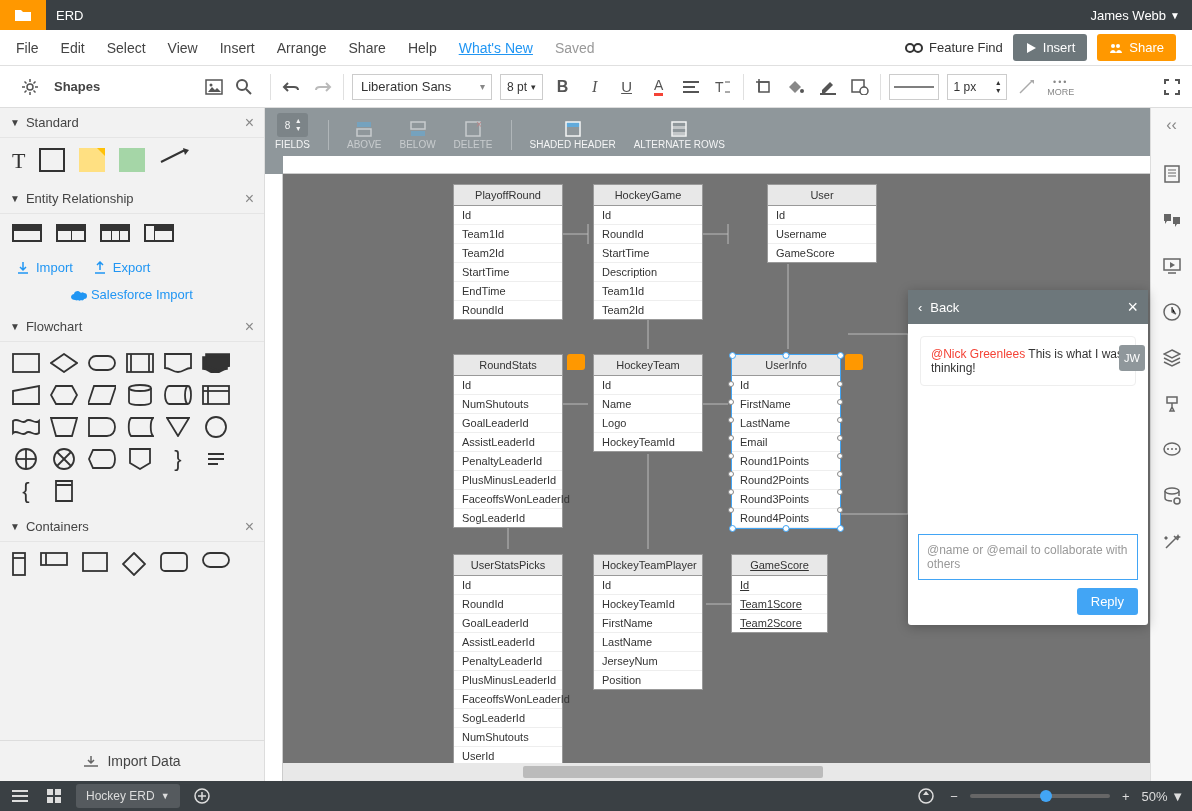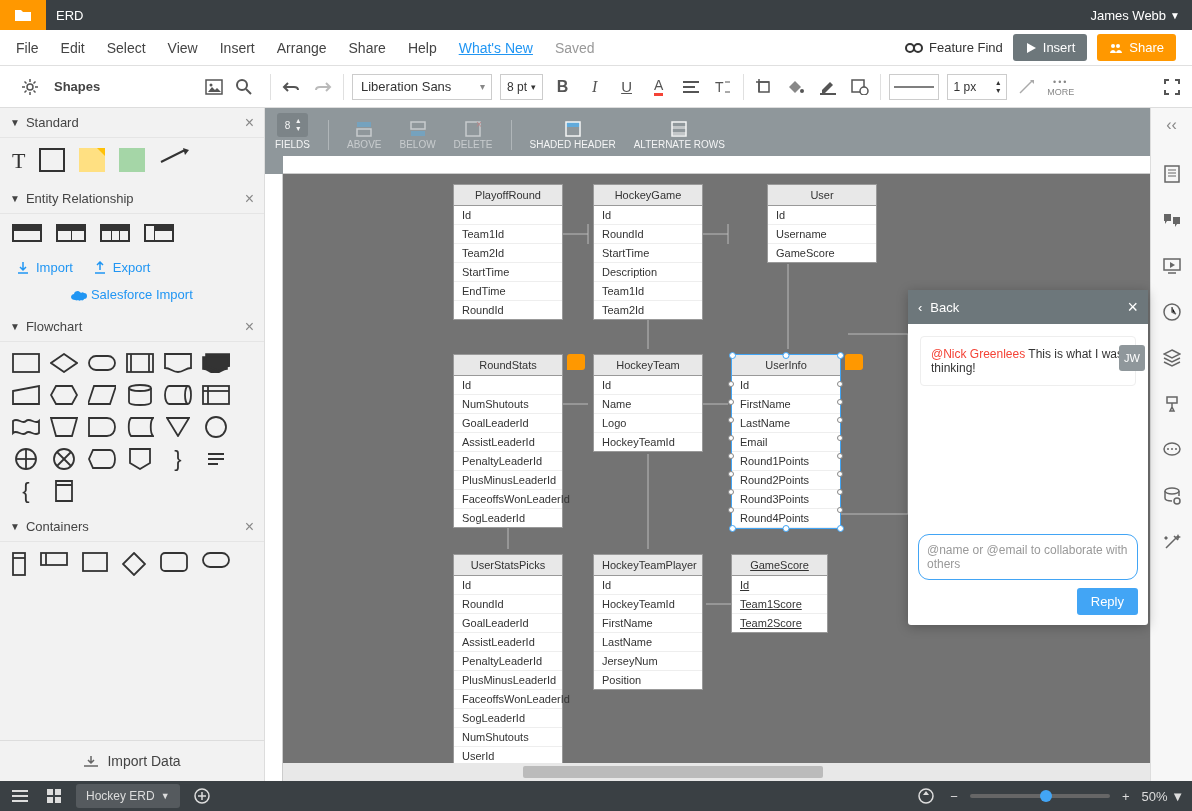--- a/index.html
+++ b/index.html
@@ -72,21 +72,21 @@
 .comment-panel { position:absolute; right:44px; top:290px; width:240px; background:#fff; box-shadow:0 2px 12px rgba(0,0,0,0.25); border-radius:3px; z-index:100;}
 .cp-header { background:#6d777b; color:#fff; height:34px; display:flex; align-items:center; padding:0 10px; gap:8px;}
 .cp-header .close { margin-left:auto; cursor:pointer; font-size:18px;}
 .cp-sub { height:36px; display:flex; align-items:center; padding:0 12px; border-bottom:1px solid #eee;}
 .cp-sub .resolve { margin-left:auto; color:#2196f3; cursor:pointer;}
 .cp-body { padding:12px; min-height:200px;}
 .cp-comment { background:#fff; border:1px solid #eee; border-radius:4px; padding:10px; font-size:12px; position:relative;}
 .cp-comment .mention { color:#f44336;}
 .cp-avatar { position:absolute; right:-10px; top:8px; width:26px; height:26px; background:#8f979b; color:#fff; display:flex; align-items:center; justify-content:center; border-radius:3px; font-size:11px;}
 .cp-footer { padding:10px;}
-.cp-input { width:100%; border:1px solid #42a5f5; border-radius:11px; padding:8px; font-size:12px; color:#999; margin-bottom:8px; min-height:42px;}
+.cp-input { width:100%; border:1px solid #42a5f5; border-radius:0; padding:8px; font-size:12px; color:#999; margin-bottom:8px; min-height:42px;}
 .cp-reply-btn { float:right; background:#42a5f5; color:#fff; padding:6px 14px; border-radius:3px; cursor:pointer; font-size:13px;}
 
 
 .right-rail { width:42px; background:#f7f7f7; border-left:1px solid #ddd; display:flex; flex-direction:column; align-items:center; padding-top:8px; gap:22px;}
 .rail-icon { width:24px; height:24px; display:flex; align-items:center; justify-content:center; color:#666; cursor:pointer;}
 .rail-collapse { height:24px; color:#888; font-size:16px; cursor:pointer;}
 
 
 .bottom-bar { height:30px; background:#3a4044; display:flex; align-items:center; color:#ddd; padding:0 8px; gap:10px;}
 .bb-icon { width:24px; height:24px; display:flex; align-items:center; justify-content:center; cursor:pointer;}

